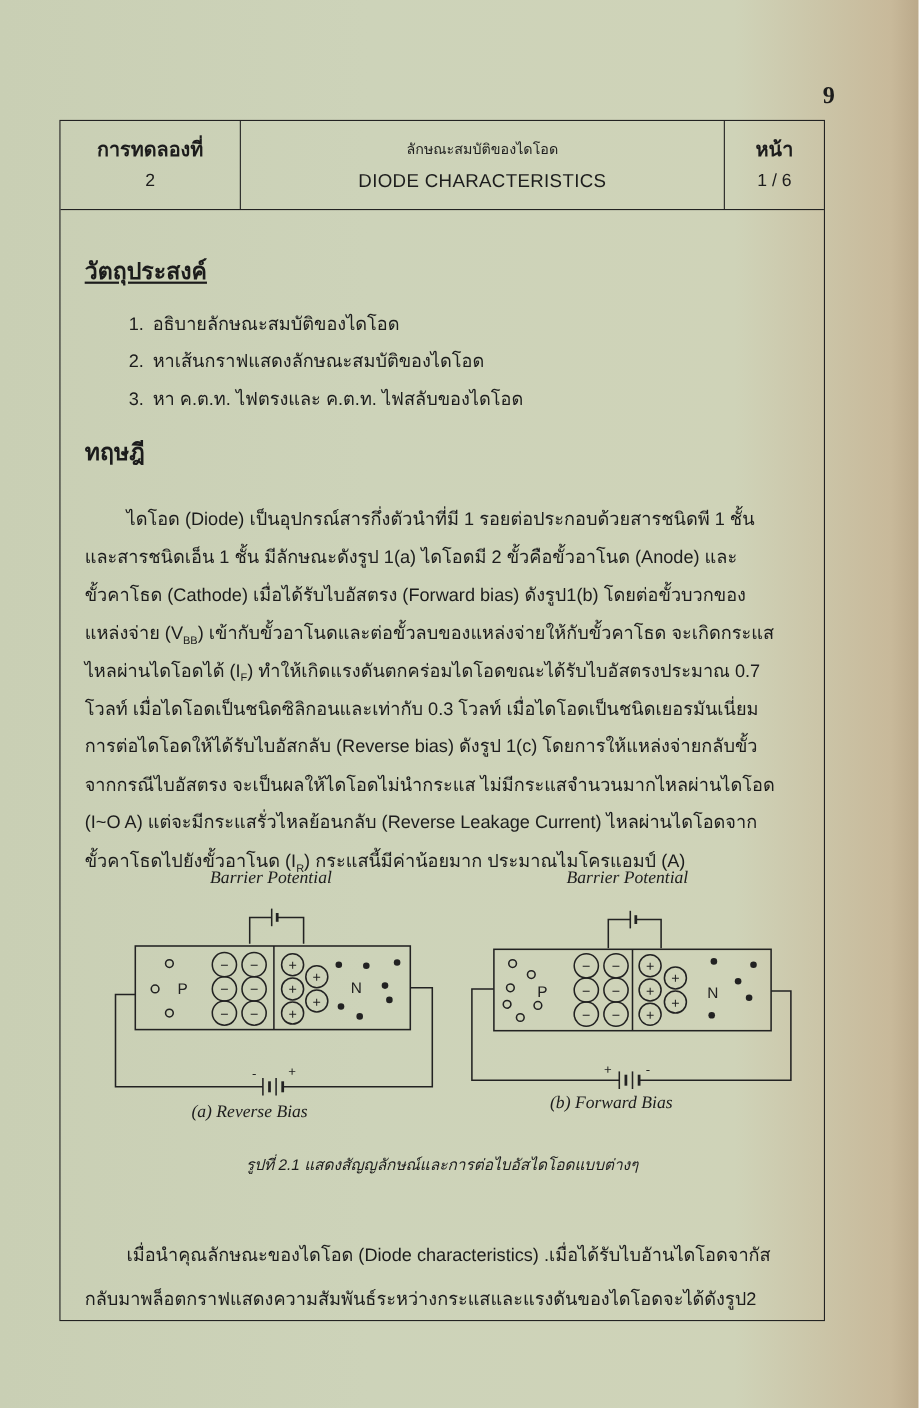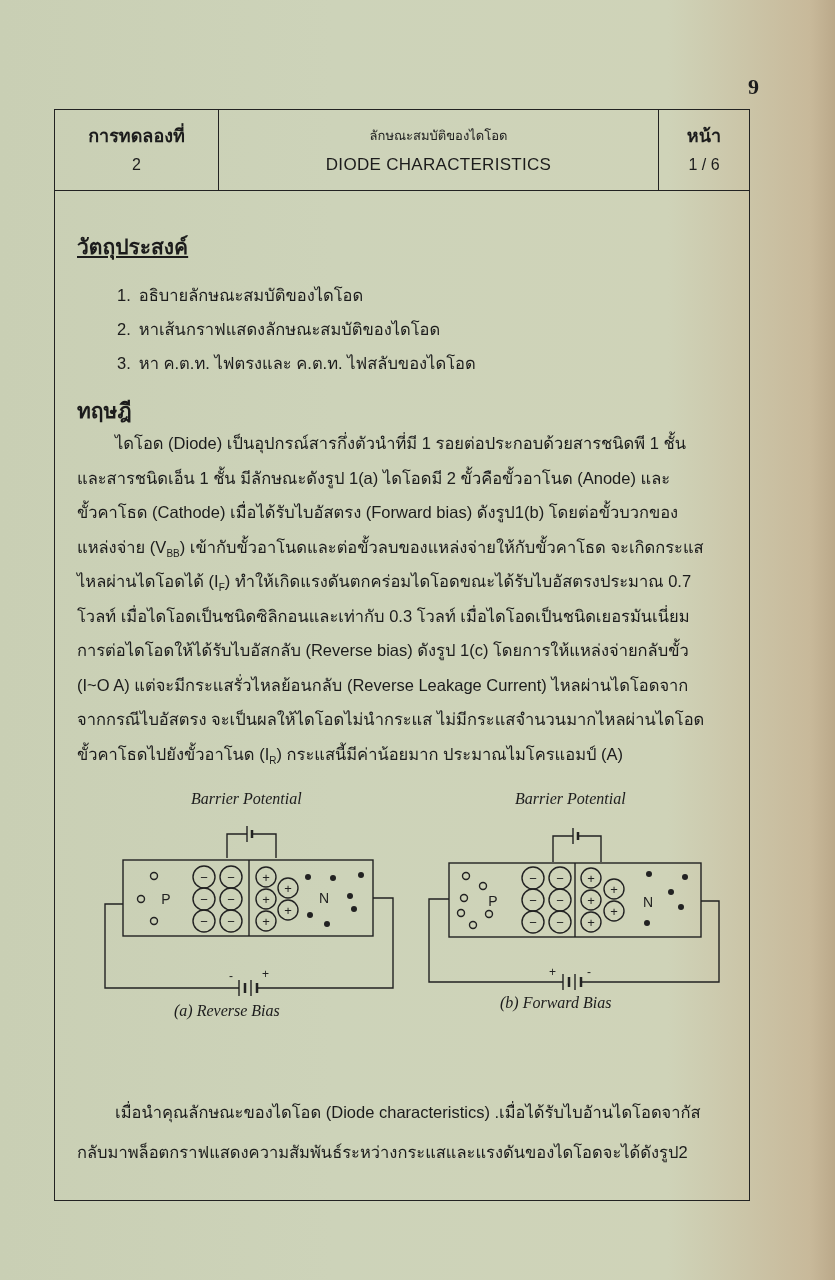--- a/index.html
+++ b/index.html
@@ -33,21 +33,21 @@
   .h-right { flex:1; }
   .section-title {
     position:absolute; left:22px; font-size:21px; font-weight:bold;
     font-family:"Liberation Sans", "DejaVu Sans", sans-serif;
   }
   .obj-list { position:absolute; left:62px; top:168px; margin:0; padding:0; list-style:none; }
   .obj-list li { font-size:16.5px; height:34px; line-height:34px; }
   .obj-list li .num { margin-right:8px; }
   .para { position:absolute; left:22px; width:670px; font-size:16.5px; }
   .para .line { height:34.5px; line-height:34.5px; white-space:nowrap; }
-  .indent { padding-left:38px; }
+  .indent { padding-left:38px;margin-top:29px; }
   sub { font-size:10px; }
   .figure { position:absolute; top:680px; }
   .fig-label {
     position:absolute; font-family:"Liberation Serif", "DejaVu Serif", serif;
     font-style:italic; font-size:16px; white-space:nowrap;
   }
   .caption {
     position:absolute; left:0; width:100%; top:938px; text-align:center;
     font-style:italic; font-size:14px;
   }
@@ -88,22 +88,22 @@
   <div class="section-title" style="top:284px;">ทฤษฎี</div>
 
   <div class="para" style="top:316px;">
     <div class="line indent">ไดโอด (Diode) เป็นอุปกรณ์สารกึ่งตัวนำที่มี 1 รอยต่อประกอบด้วยสารชนิดพี 1 ชั้น</div>
     <div class="line">และสารชนิดเอ็น 1 ชั้น มีลักษณะดังรูป 1(a) ไดโอดมี 2 ขั้วคือขั้วอาโนด (Anode) และ</div>
     <div class="line">ขั้วคาโธด (Cathode) เมื่อได้รับไบอัสตรง (Forward bias) ดังรูป1(b) โดยต่อขั้วบวกของ</div>
     <div class="line"><span>แหล่งจ่าย (V</span><sub>BB</sub><span>) เข้ากับขั้วอาโนดและต่อขั้วลบของแหล่งจ่ายให้กับขั้วคาโธด จะเกิดกระแส</span></div>
     <div class="line"><span>ไหลผ่านไดโอดได้ (I</span><sub>F</sub><span>) ทำให้เกิดแรงดันตกคร่อมไดโอดขณะได้รับไบอัสตรงประมาณ 0.7</span></div>
     <div class="line">โวลท์ เมื่อไดโอดเป็นชนิดซิลิกอนและเท่ากับ 0.3 โวลท์  เมื่อไดโอดเป็นชนิดเยอรมันเนี่ยม</div>
     <div class="line">การต่อไดโอดให้ได้รับไบอัสกลับ (Reverse bias) ดังรูป 1(c) โดยการให้แหล่งจ่ายกลับขั้ว</div>
+    <div class="line">จากกรณีไบอัสตรง  จะเป็นผลให้ไดโอดไม่นำกระแส  ไม่มีกระแสจำนวนมากไหลผ่านไดโอด</div>
     <div class="line">(I~O A) แต่จะมีกระแสรั่วไหลย้อนกลับ (Reverse Leakage Current) ไหลผ่านไดโอดจาก</div>
-    <div class="line">จากกรณีไบอัสตรง  จะเป็นผลให้ไดโอดไม่นำกระแส  ไม่มีกระแสจำนวนมากไหลผ่านไดโอด</div>
     <div class="line"><span>ขั้วคาโธดไปยังขั้วอาโนด (I</span><sub>R</sub><span>) กระแสนี้มีค่าน้อยมาก ประมาณไมโครแอมป์ (A)</span></div>
   </div>
 
   <div class="figure" style="left:44px; width:320px; height:240px;">
     <div class="fig-label" style="left:92px; top:0px;">Barrier Potential</div>
     <svg width="320" height="240" style="position:absolute;left:0;top:0;">
       <g stroke="#222" stroke-width="1.4" fill="none">
 
         <polyline points="128,68 128,44 148,44"></polyline>
         <line x1="148" y1="36" x2="148" y2="52"></line>
@@ -230,18 +230,19 @@
           <text x="193" y="126">+</text>
       </g>
       <g font-size="12" fill="#222">
         <text x="128" y="186">+</text>
         <text x="166" y="186">-</text>
       </g>
     </svg>
     <div class="fig-label" style="left:79px; top:204px;">(b) Forward Bias</div>
   </div>
 
+  <div class="caption">รูปที่ 2.1 แสดงสัญญลักษณ์และการต่อไบอัสไดโอดแบบต่างๆ</div>
 
   <div class="para2">
     <div class="line indent">เมื่อนำคุณลักษณะของไดโอด  (Diode  characteristics) .เมื่อได้รับไบอัานไดโอดจากัส</div>
     <div class="line">กลับมาพล็อตกราฟแสดงความสัมพันธ์ระหว่างกระแสและแรงดันของไดโอดจะได้ดังรูป2</div>
   </div>
 </div>
 
 </body></html>

